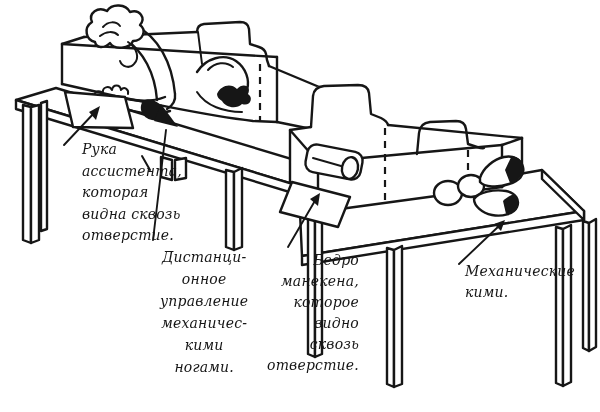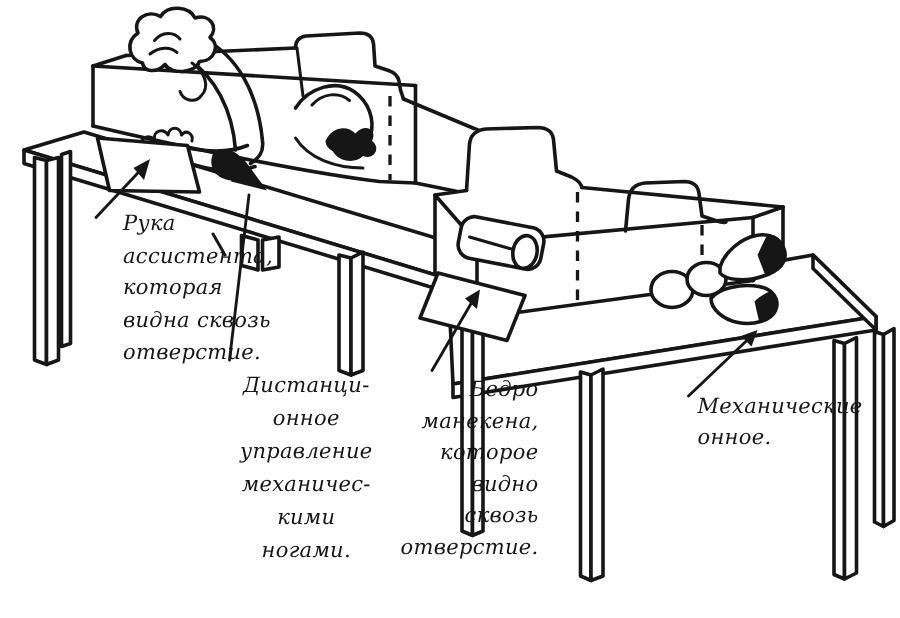--- a/index.html
+++ b/index.html
@@ -160,13 +160,13 @@
 механичес-
 кими
 ногами.</div>
 <div class="lbl" id="lbl-thigh">Бедро
 манекена,
 которое
 видно
 сквозь
 отверстие.</div>
 <div class="lbl" id="lbl-legs">Механические
-онное.</div>
+кими.</div>
 
 </body></html>

